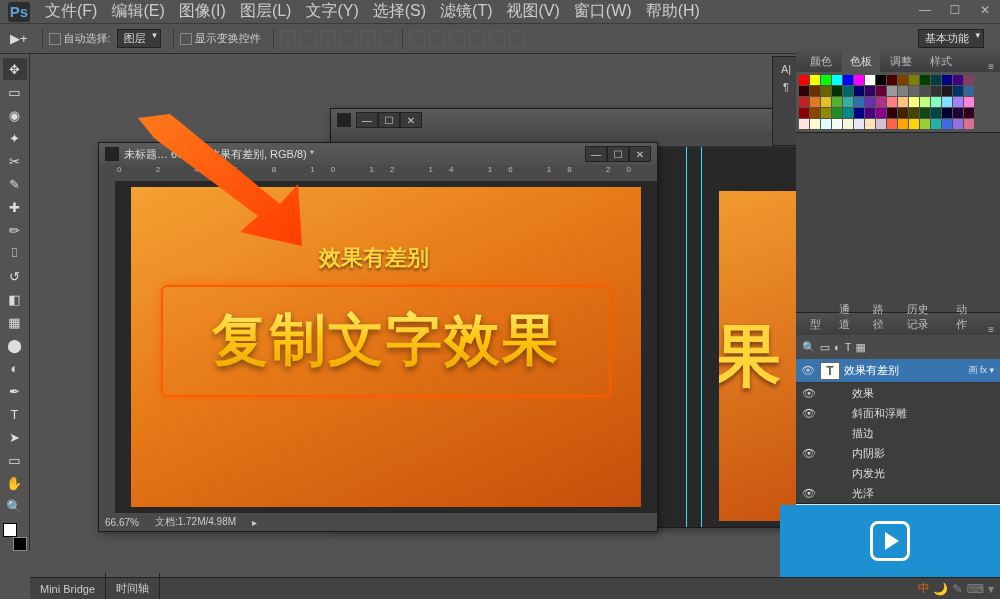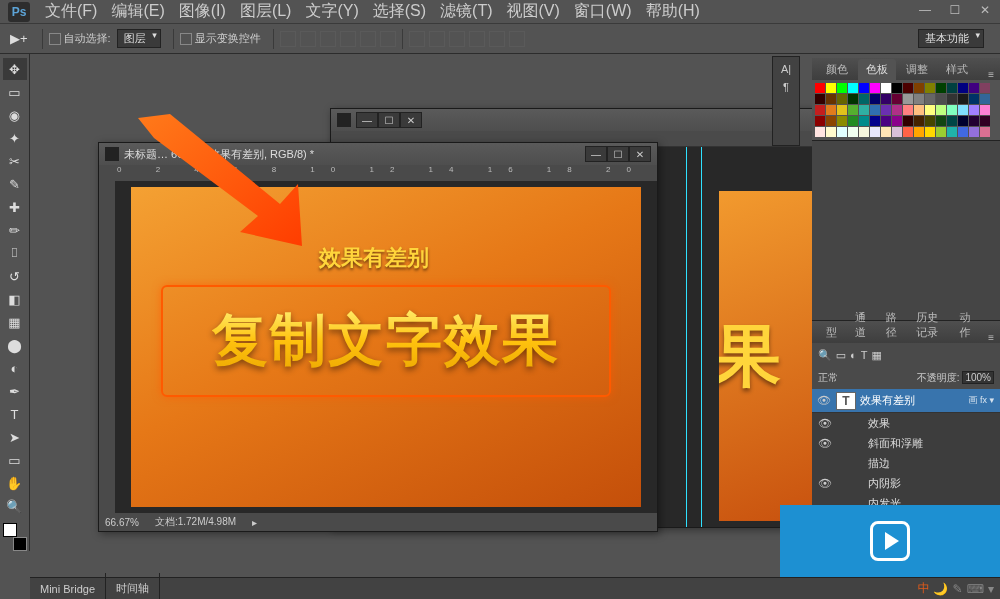--- a/index.html
+++ b/index.html
@@ -1,20 +1,20 @@
 <!DOCTYPE html>
 <html><head>
 <meta charset="utf-8">
 <style>
 * { margin: 0; padding: 0; box-sizing: border-box; font-family: "Microsoft YaHei", sans-serif; }
 body { width: 1000px; height: 599px; background: #535353; overflow: hidden; position: relative; }
 
 
 .menubar { height: 24px; background: #535353; display: flex; align-items: center; padding: 0 8px; border-bottom: 1px solid #3a3a3a; }
-.menubar .logo { width: 22px; height: 20px; background: #2d2d2d; border-radius: 3px; margin-right: 8px; color: #5ca3d6; font-size: 12px; font-weight: bold; display: flex; align-items: center; justify-content: center; }
+.menubar .logo { width: 22px; height: 20px; background: #2d2d2d; border-radius: 3px; margin-right: 8px; color: #5ca3d6; font-size: 15px; font-weight: bold; display: flex; align-items: center; justify-content: center; }
 .menubar .menu-item { color: #ccc; font-size: 16px; padding: 0 7px; cursor: pointer; }
 .window-controls-main { position: absolute; right: 0; top: 0; display: flex; }
 .window-controls-main span { width: 30px; height: 20px; color: #bbb; font-size: 12px; display: flex; align-items: center; justify-content: center; cursor: pointer; }
 
 
 .optionsbar { height: 30px; background: #535353; border-bottom: 1px solid #2c2c2c; display: flex; align-items: center; padding: 0 10px; }
 .optionsbar .tool-indicator { color: #ddd; font-size: 13px; margin-right: 8px; }
 .optionsbar .sep { width: 1px; height: 20px; background: #3a3a3a; margin: 0 6px; }
 .optionsbar .cb { width: 12px; height: 12px; border: 1px solid #888; margin-right: 3px; display: inline-block; }
 .optionsbar .label { color: #ccc; font-size: 11px; margin-right: 6px; }
@@ -59,21 +59,21 @@
 .doc-front .canvas { width: 510px; height: 320px; background: linear-gradient(155deg, #f4a133 0%, #e67817 45%, #c44f0a 100%); position: relative; }
 .doc-front .small-text { position: absolute; left: 188px; top: 56px; font-size: 22px; font-weight: 800; color: #ffd53b; text-shadow: 0 2px 3px rgba(0,0,0,.55); }
 .doc-front .textbox { position: absolute; left: 30px; top: 98px; right: 30px; height: 112px; border: 2px solid #ff5a00; border-radius: 6px; box-shadow: 0 0 8px rgba(255,90,0,.6); display: flex; align-items: center; justify-content: center; }
 .doc-front .bigtext { font-size: 56px; font-weight: 900; letter-spacing: 2px; background: linear-gradient(#fff37a, #ffc20e, #eaa400); -webkit-background-clip: text; background-clip: text; color: transparent; filter: drop-shadow(0 3px 3px rgba(0,0,0,.45)); }
 .doc-front .status { position: absolute; bottom: 0; left: 0; right: 0; height: 18px; background: #4a4a4a; color: #ccc; font-size: 10px; display: flex; align-items: center; padding: 0 6px; gap: 16px; }
 
 
 .arrow { position: absolute; left: 130px; top: 112px; z-index: 6; pointer-events: none; }
 
 
-.right-panels { position: absolute; right: 0; top: 58px; width: 188px; bottom: 20px; background: #e5e5e5; }
+.right-panels { position: absolute; right: 0; top: 50px; width: 204px; bottom: 20px; background: #e5e5e5; }
 .panel { border-bottom: 1px solid #222; }
 .panel .tabs { height: 22px; background: linear-gradient(#4f4f4f,#3e3e3e); display: flex; align-items: flex-end; padding-left: 6px; gap: 2px; }
 .panel .tab { color: #bbb; font-size: 11px; padding: 3px 8px; cursor: pointer; }
 .panel .tab.active { background: #535353; color: #ddd; border-radius: 3px 3px 0 0; }
 .panel .tab-menu { margin-left: auto; color:#bbb; font-size: 10px; padding: 0 6px; cursor: pointer; }
 
 
 .swatch-panel .body { padding: 3px; background: #535353; }
 .swatch-grid { display: grid; grid-template-columns: repeat(16, 10px); grid-auto-rows: 10px; gap: 1px; }
 .swatch-grid span { display: block; }
@@ -356,27 +356,20 @@
       <span class="tab">动作</span>
       <span class="tab-menu">≡</span>
     </div>
     <div class="row1">
       <span style="color:#ccc;font-size:11px">🔍</span>
       <span style="color:#ccc;font-size:11px">▭</span>
       <span style="color:#ccc;font-size:11px">◐</span>
       <span style="color:#ccc;font-size:11px">T</span>
       <span style="color:#ccc;font-size:11px">▦</span>
     </div>
-    <div class="opts">
-      <span class="dd">正常</span>
-      <span>
-        <span>不透明度:</span>
-        <span class="val">100%</span>
-      </span>
-    </div>
     <div class="layer-list">
       <div class="layer-item sel">
         <span class="eye">👁</span>
         <span class="thumb">T</span>
         <span>效果有差别</span>
         <span class="fx">画 fx ▾</span>
       </div>
       <div class="effect-line">
         <span class="eye">👁</span>
         <span>效果</span>

